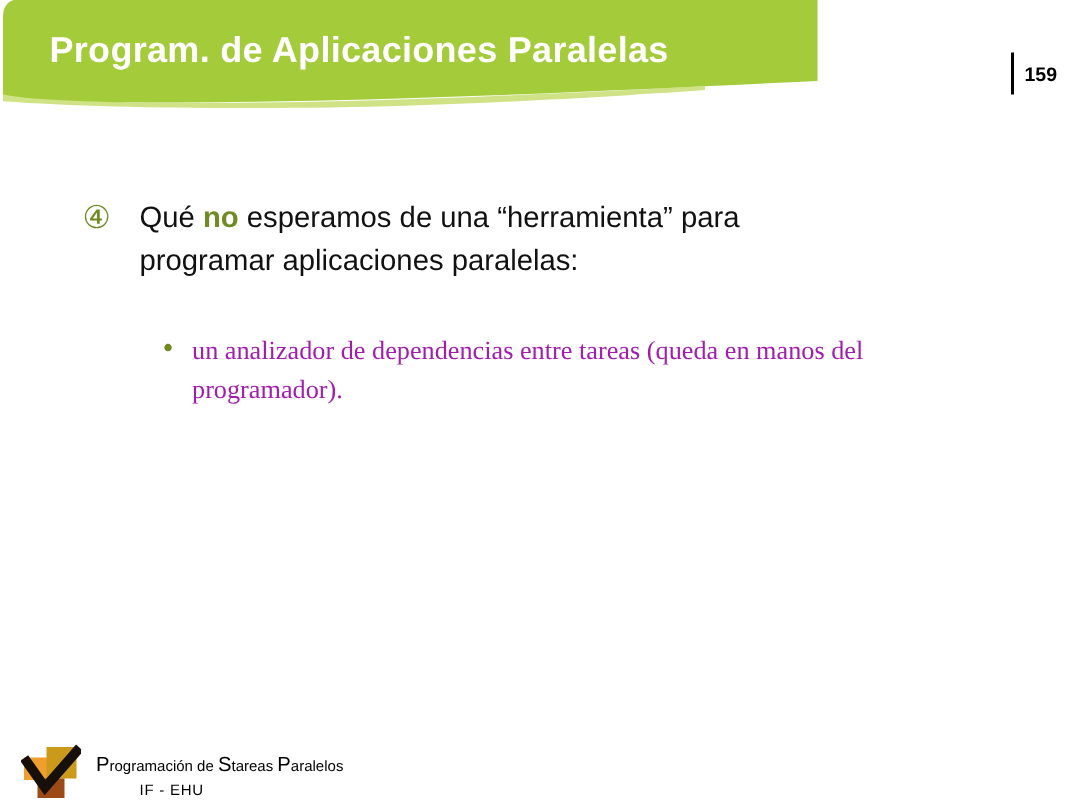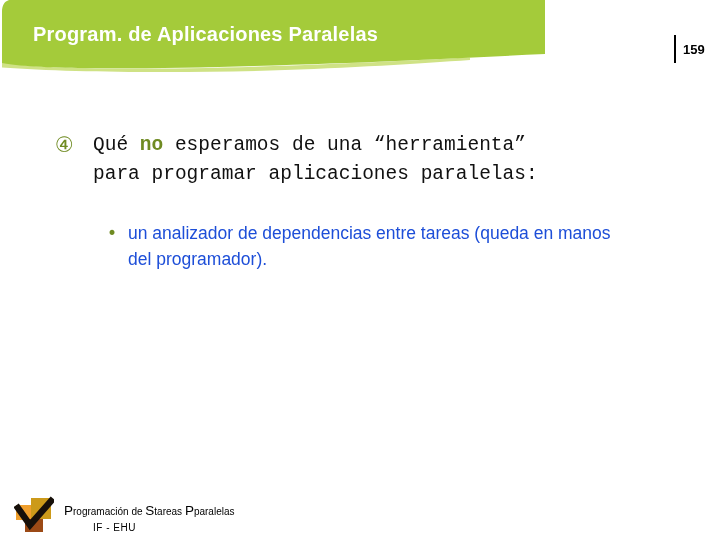--- a/index.html
+++ b/index.html
@@ -10,21 +10,21 @@
     overflow:hidden;
     font-family:"Liberation Sans", sans-serif;
     margin:0 auto;
   }
   
   .banner-svg{position:absolute;left:0;top:0;width:720px;height:84px;}
   .slide-title{
     position:absolute;left:33px;top:20px;
     width:500px;
     font-family:"Liberation Sans", sans-serif;
-    font-weight:bold;font-size:20px;line-height:28px;
+    font-weight:bold;font-size:24px;line-height:28px;
     color:#ffffff;
     letter-spacing:0.2px;
     white-space:nowrap;
   }
   .page-number-wrap{
     position:absolute;left:674px;top:17px;
     display:flex;align-items:center;height:28px;margin-top:18px;
   }
   .page-number-divider{
     width:0;height:28px;border-left:2px solid #000;
@@ -41,44 +41,44 @@
     width:520px;
   }
   .main-bullet-marker{
     flex:0 0 38px;
     font-family:"DejaVu Sans", sans-serif;
     font-size:21px;line-height:29px;
     color:#6f8b22;
   }
   .main-bullet-text{
     flex:1;
-    font-family:Liberation Mono, monospace;
+    font-family:Liberation Sans, sans-serif;
     font-size:19.5px;line-height:29px;
     color:#111111;
     max-width:482px;
   }
   .emphasis{
     font-weight:bold;color:#6f8b22;
   }
   .sub-bullet{
     position:absolute;left:107px;top:220px;
     display:flex;align-items:flex-start;
     width:540px;
   }
   .sub-bullet-marker{
     flex:0 0 21px;
     font-family:"DejaVu Sans", sans-serif;
     font-size:17px;line-height:26px;
     color:#6f8b22;
   }
   .sub-bullet-text{
     flex:1;
-    font-family:Liberation Sans, sans-serif;
+    font-family:Liberation Serif, serif;
     font-size:17.5px;line-height:26px;
-    color:#1d4ed8;
+    color:#a21caf;
     max-width:508px;
   }
   
   .footer-logo{position:absolute;left:14px;top:495px;width:40px;height:40px;}
   .footer-text{
     position:absolute;left:64px;top:502px;
     font-family:"Liberation Sans", sans-serif;
     color:#000;
   }
   .brand-line{white-space:nowrap;line-height:16px;}
@@ -124,17 +124,17 @@
   </div>
 
   <svg class="footer-logo" viewBox="0 0 40 40" xmlns="http://www.w3.org/2000/svg">
     <rect x="2" y="10" width="16" height="15" fill="#ef9f2d"></rect>
     <rect x="17" y="3" width="20" height="21" fill="#cc9a1a"></rect>
     <rect x="11" y="24" width="18" height="13" fill="#9c4a16"></rect>
     <path d="M4,13 L16,30 L37,6" fill="none" stroke="#17100a" stroke-width="6.5" stroke-linecap="square" stroke-linejoin="miter"></path>
   </svg>
 
   <div class="footer-text">
-    <div class="brand-line"><span class="brand-big">P</span><span class="brand-small">rogramación</span><span class="brand-small"> de </span><span class="brand-big">S</span><span class="brand-small">tareas</span><span class="brand-small"> </span><span class="brand-big">P</span><span class="brand-small">paralelas</span></div>
+    <div class="brand-line"><span class="brand-big">P</span><span class="brand-small">rogramación</span><span class="brand-small"> de </span><span class="brand-big">S</span><span class="brand-small">tareas</span><span class="brand-small"> </span><span class="brand-big">P</span><span class="brand-small">aralelos</span></div>
     <div class="org-line">IF - EHU</div>
   </div>
 
 </div>
 
 </body></html>

